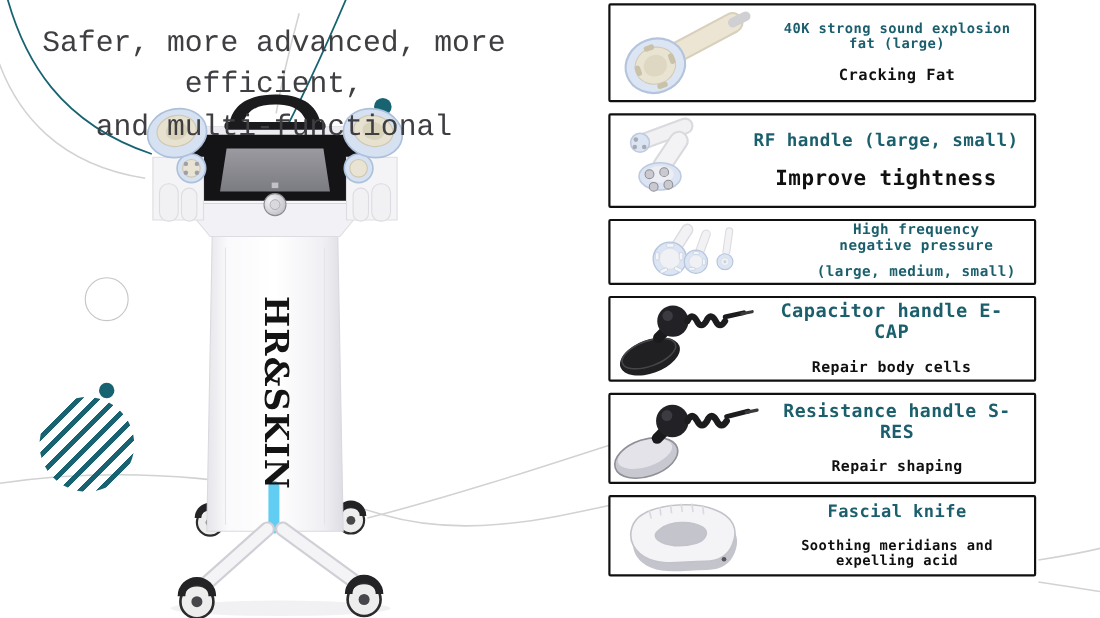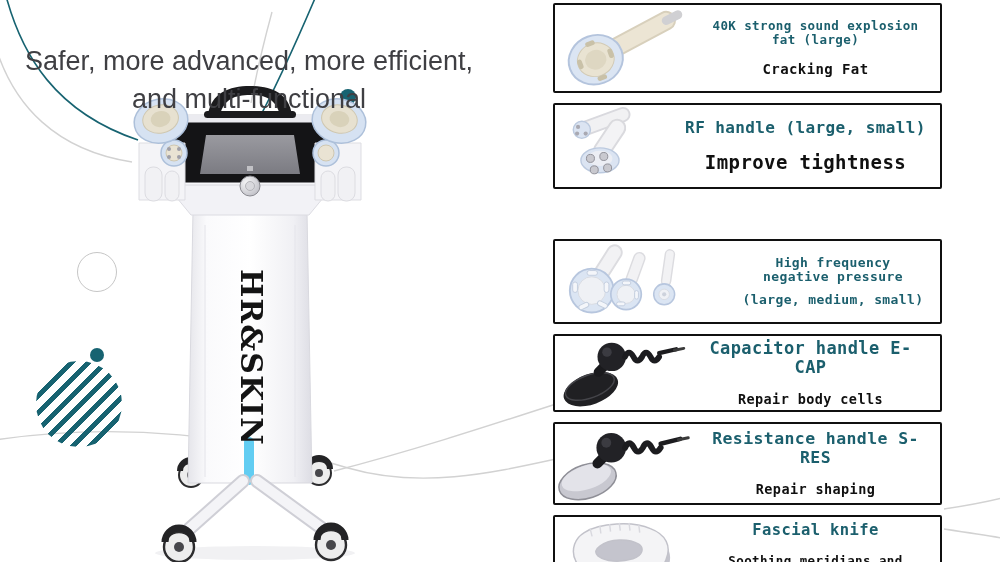--- a/index.html
+++ b/index.html
@@ -19,39 +19,39 @@
   .arc-gray{stroke:#d2d2d2;stroke-width:1.4;fill:none;}
   .circle-outline{position:absolute;left:77px;top:252px;width:38px;height:38px;
                   border:1.2px solid #c6c6c6;border-radius:50%;z-index:1;}
   .dot{position:absolute;border-radius:50%;background:var(--decor-teal);z-index:1;}
   .dot-title{left:340px;top:89px;width:16px;height:16px;}
   .dot-left{left:90px;top:348px;width:14px;height:14px;}
   .striped-circle{position:absolute;left:36px;top:361px;width:86px;height:86px;border-radius:50%;
      background:repeating-linear-gradient(135deg,var(--decor-teal) 0 4.5px,transparent 4.5px 12px);
      z-index:1;}
   
-  .headline{position:absolute;left:8px;top:24px;width:482px;z-index:2;text-align:center;
-            font-size:27px;line-height:1.42;color:var(--headline-text);font-weight:400;}
+  .headline{position:absolute;left:8px;top:3px;width:482px;z-index:2;text-align:center;
+            font-size:27px;line-height:1.42;color:var(--headline-text);font-weight:400;font-family:Liberation Mono, monospace;}
   
   .machine{position:absolute;left:105px;top:85px;width:290px;height:477px;z-index:1;}
   .led{fill:var(--led-blue);}
   
   .features{position:absolute;left:553px;top:3px;width:389px;z-index:2;
             display:flex;flex-direction:column;gap:10px;}
   .feature-card{background:#fff;border:2px solid var(--box-border);border-radius:2px;
                 display:flex;align-items:center;box-sizing:border-box;overflow:hidden;}
   .f-icon{flex:0 0 auto;height:100%;}
   .f-text{flex:1 1 auto;display:flex;flex-direction:column;justify-content:center;
           align-items:center;gap:15px;padding-right:14px;
           font-family:"DejaVu Sans Mono",monospace;font-weight:bold;text-align:center;}
   .f-title{color:var(--accent-teal);letter-spacing:0.4px;line-height:1.1;}
   .f-sub{color:var(--subtitle-text);letter-spacing:0.4px;line-height:1.1;}
   .c1{height:90px;} .c1 .f-title{font-size:12.5px;} .c1 .f-sub{font-size:14px;}
   .c2{height:86px;} .c2 .f-title{font-size:16px;}   .c2 .f-sub{font-size:19px;}
-  .c3{height:85px;margin-top:40px;} .c3 .f-text{gap:9px;} .c3 .f-title{font-size:13px;} .c3 .f-sub{font-size:13.5px;}
+  .c3{height:60px;} .c3 .f-text{gap:9px;} .c3 .f-title{font-size:13px;} .c3 .f-sub{font-size:13.5px;}
   .c4{height:78px;} .c4 .f-title{font-size:17px;} .c4 .f-sub{font-size:13.5px;}
   .c5{height:83px;} .c5 .f-title{font-size:16.5px;} .c5 .f-sub{font-size:13.5px;}
   .c6{height:74px;} .c6 .f-title{font-size:15.5px;} .c6 .f-sub{font-size:12.5px;}
 </style>
 </head>
 <body>
 
 <div class="stage">
 
   <svg class="bg-decor" viewBox="0 0 1000 562">

